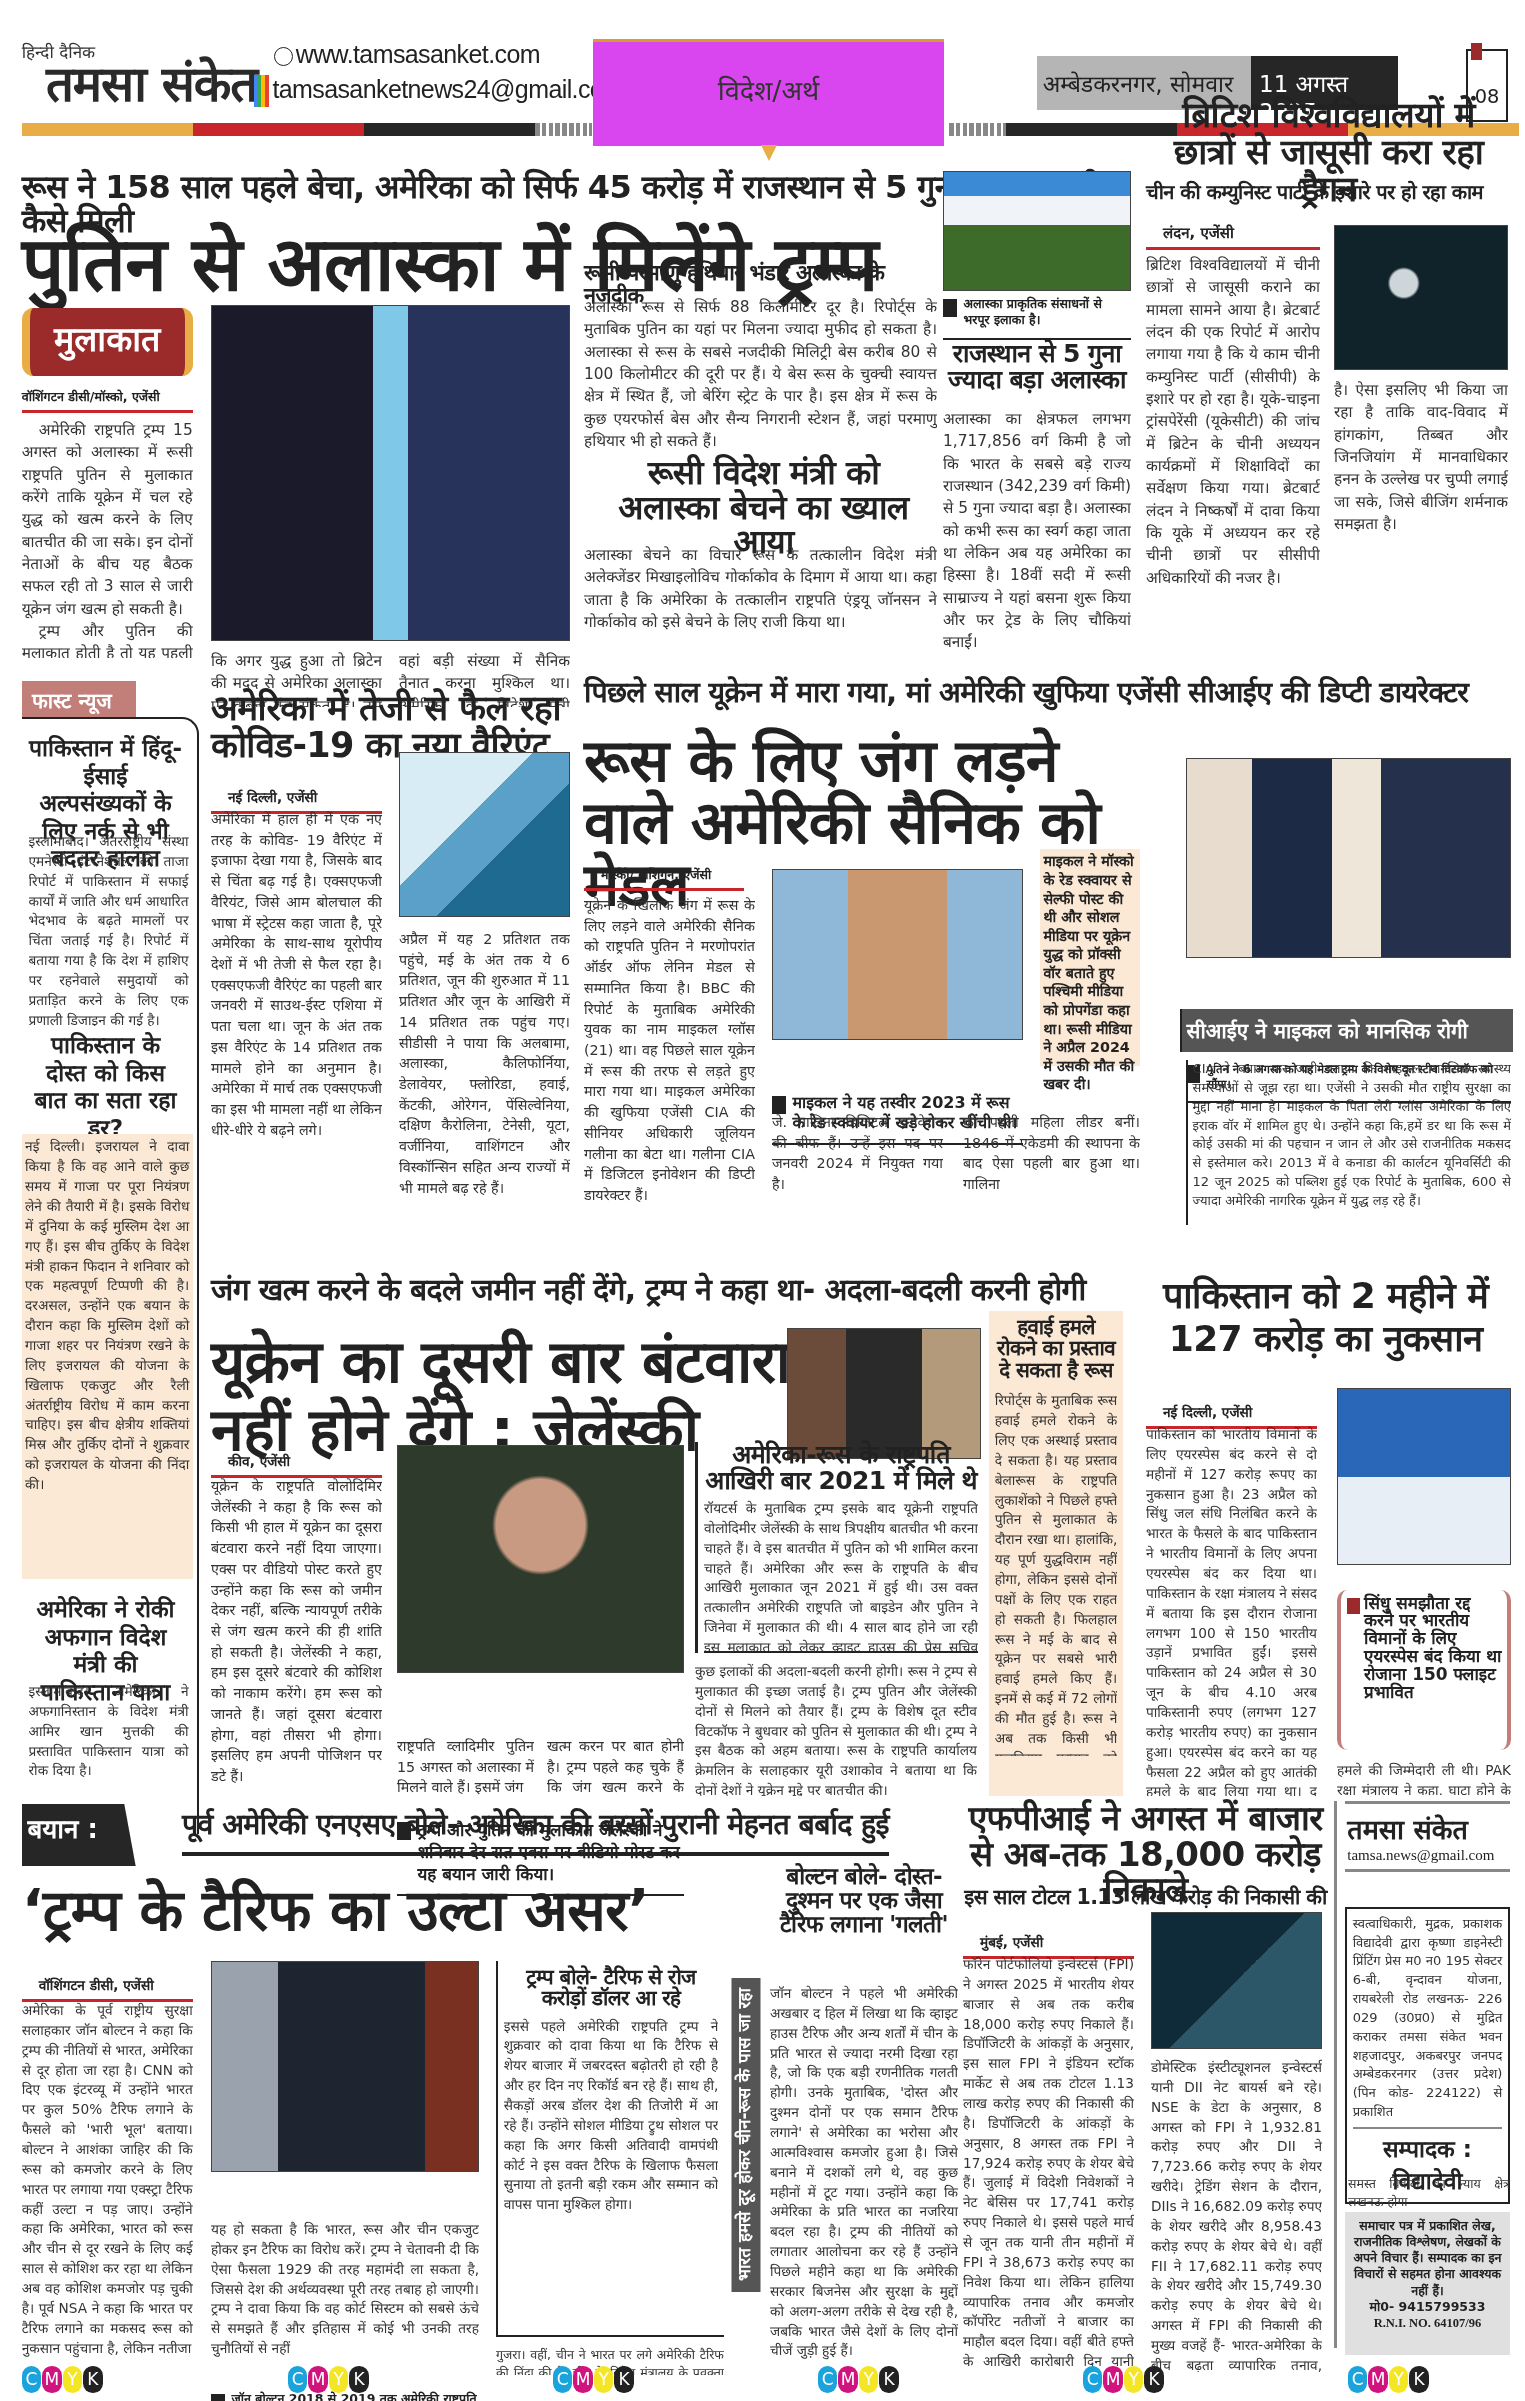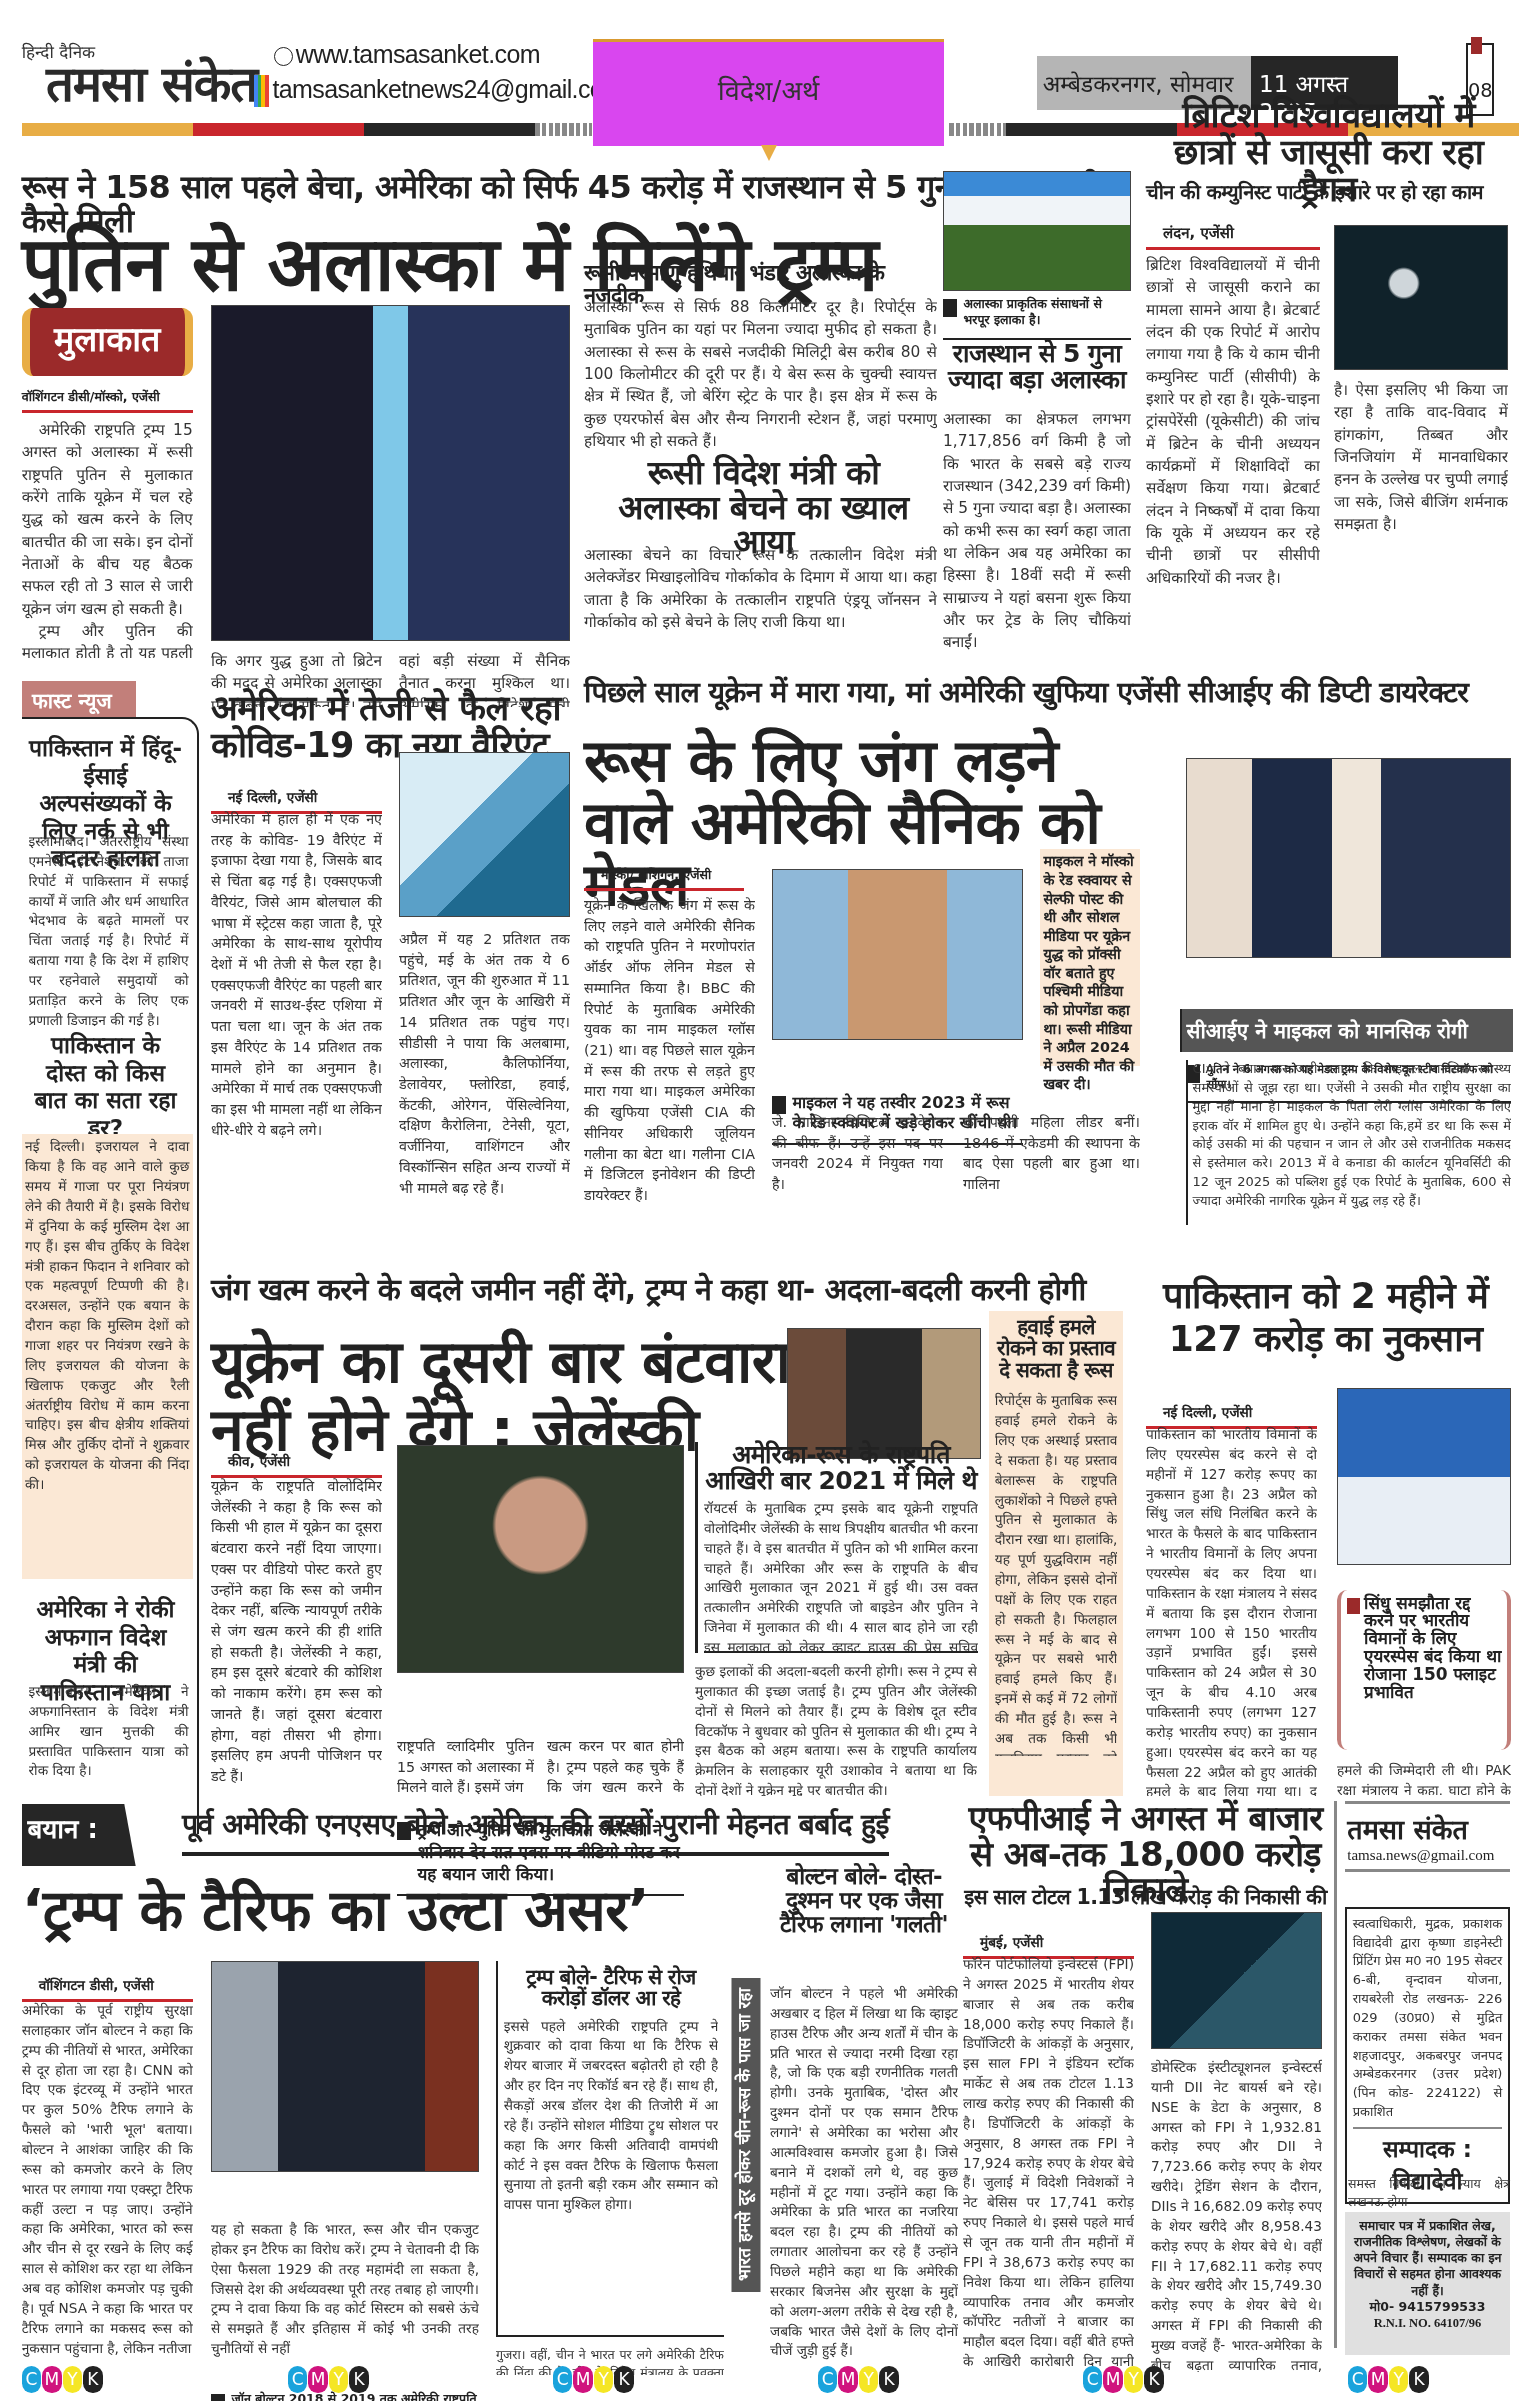--- a/index.html
+++ b/index.html
@@ -42,21 +42,21 @@
 <div class="abs bar" style="left:193px;top:123px;width:171px;background:#c9262c"></div>
 <div class="abs bar" style="left:364px;top:123px;width:171px;background:#262626"></div>
 <div class="abs bar" style="left:535px;top:123px;width:57px;background:repeating-linear-gradient(90deg,#888 0 4.6px,#fff 4.6px 6.8px)"></div>
 <div class="abs section-tab" style="left:593px;top:39px;width:351px;height:107px">विदेश/अर्थ</div>
 <div class="abs bar" style="left:949px;top:123px;width:57px;background:repeating-linear-gradient(90deg,#888 0 4.6px,#fff 4.6px 6.8px)"></div>
 <div class="abs bar" style="left:1006px;top:123px;width:171px;background:#262626"></div>
 <div class="abs bar" style="left:1177px;top:123px;width:171px;background:#c9262c"></div>
 <div class="abs bar" style="left:1348px;top:123px;width:171px;background:#e8ad45"></div>
 <div class="abs loc-box" style="left:1037px;top:56px;width:214px;height:54px">अम्बेडकरनगर, सोमवार</div>
 <div class="abs date-box" style="left:1251px;top:56px;width:147px;height:54px">11 अगस्त 2025</div>
-<div class="abs pg" style="left:1466px;top:43px;width:28px;height:73px">08</div>
+<div class="abs pg" style="left:1466px;top:49px;width:42px;height:73px">08</div>
 
 <div class="abs hd" style="left:21.7px;top:171px;width:1117px;font-size:32px">रूस ने 158 साल पहले बेचा, अमेरिका को सिर्फ 45 करोड़ में राजस्थान से 5 गुना ज्यादा जमीन कैसे मिली</div>
 <div class="abs hd" style="left:21.7px;top:225px;width:923px;font-size:75px">पुतिन से अलास्का में मिलेंगे ट्रम्प</div>
 <div class="abs ribbon" style="left:21.7px;top:308px;width:171px;height:68px;line-height:63px">मुलाकात</div>
 <div class="abs byline" style="left:21.7px;top:388px;width:171px;font-size:12.5px;padding-left:0">वॉशिंगटन डीसी/मॉस्को, एजेंसी</div>
 <div class="abs body" style="left:21.7px;top:419px;width:171px;height:239px;overflow:hidden">
     <p>अमेरिकी राष्ट्रपति ट्रम्प 15 अगस्त को अलास्का में रूसी राष्ट्रपति पुतिन से मुलाकात करेंगे ताकि यूक्रेन में चल रहे युद्ध को खत्म करने के लिए बातचीत की जा सके। इन दोनों नेताओं के बीच यह बैठक सफल रही तो 3 साल से जारी यूक्रेन जंग खत्म हो सकती है।</p>
     <p>ट्रम्प और पुतिन की मुलाकात होती है तो यह पहली बार होगा जब दोनों नेता अमेरिका की जमीन पर मिलेंगे। रूस ने पहले पुतिन और ट्रम्प की मुलाकात के लिए UAE का सुझाव दिया था।</p>
   </div>
 <div class="abs img" style="left:211px;top:305px;width:359px;height:336px;background:linear-gradient(90deg,#1a1a2a 0 45%,#7fc8e8 45% 55%,#27335a 55%),#7fc8e8"></div>

